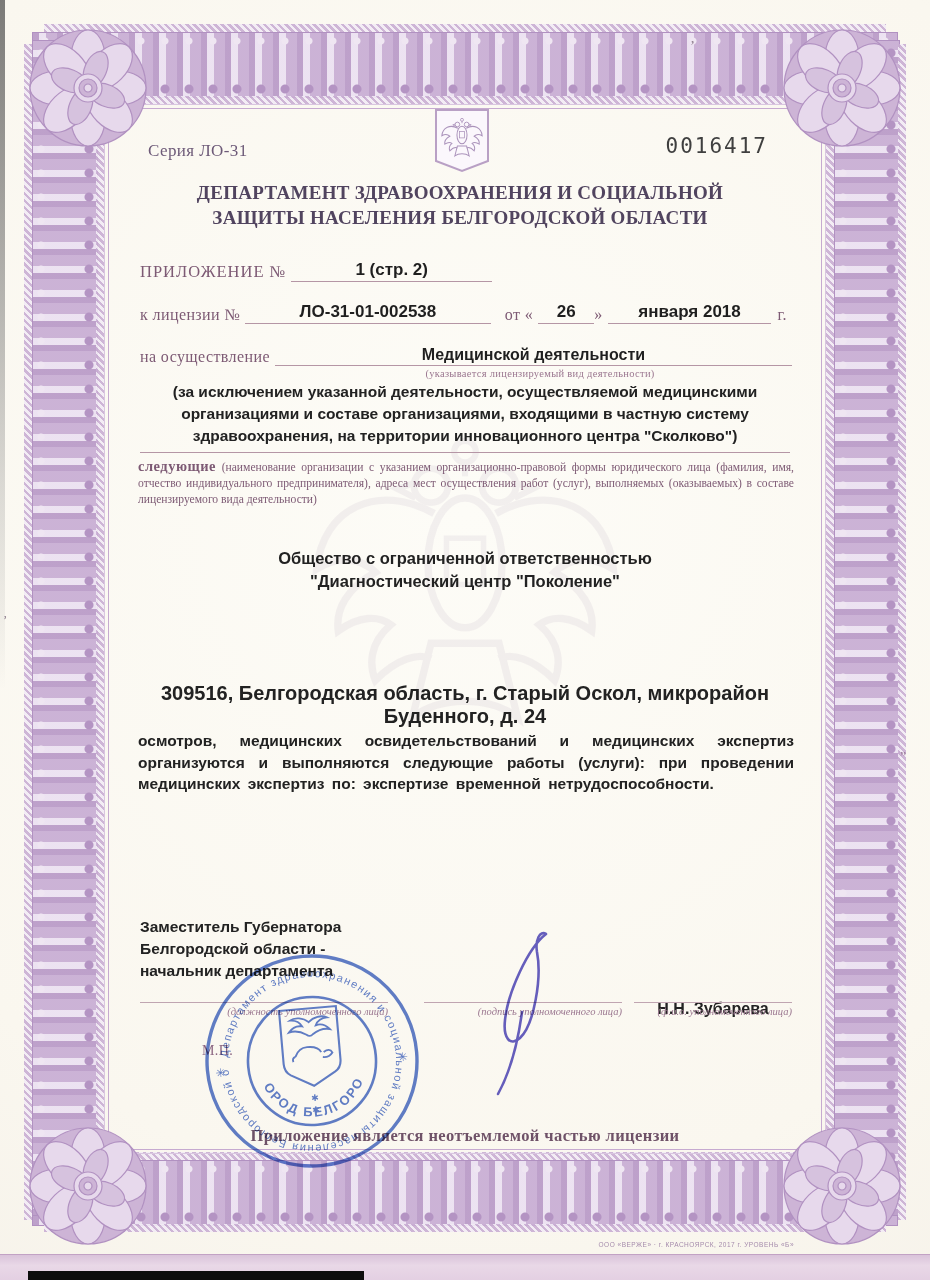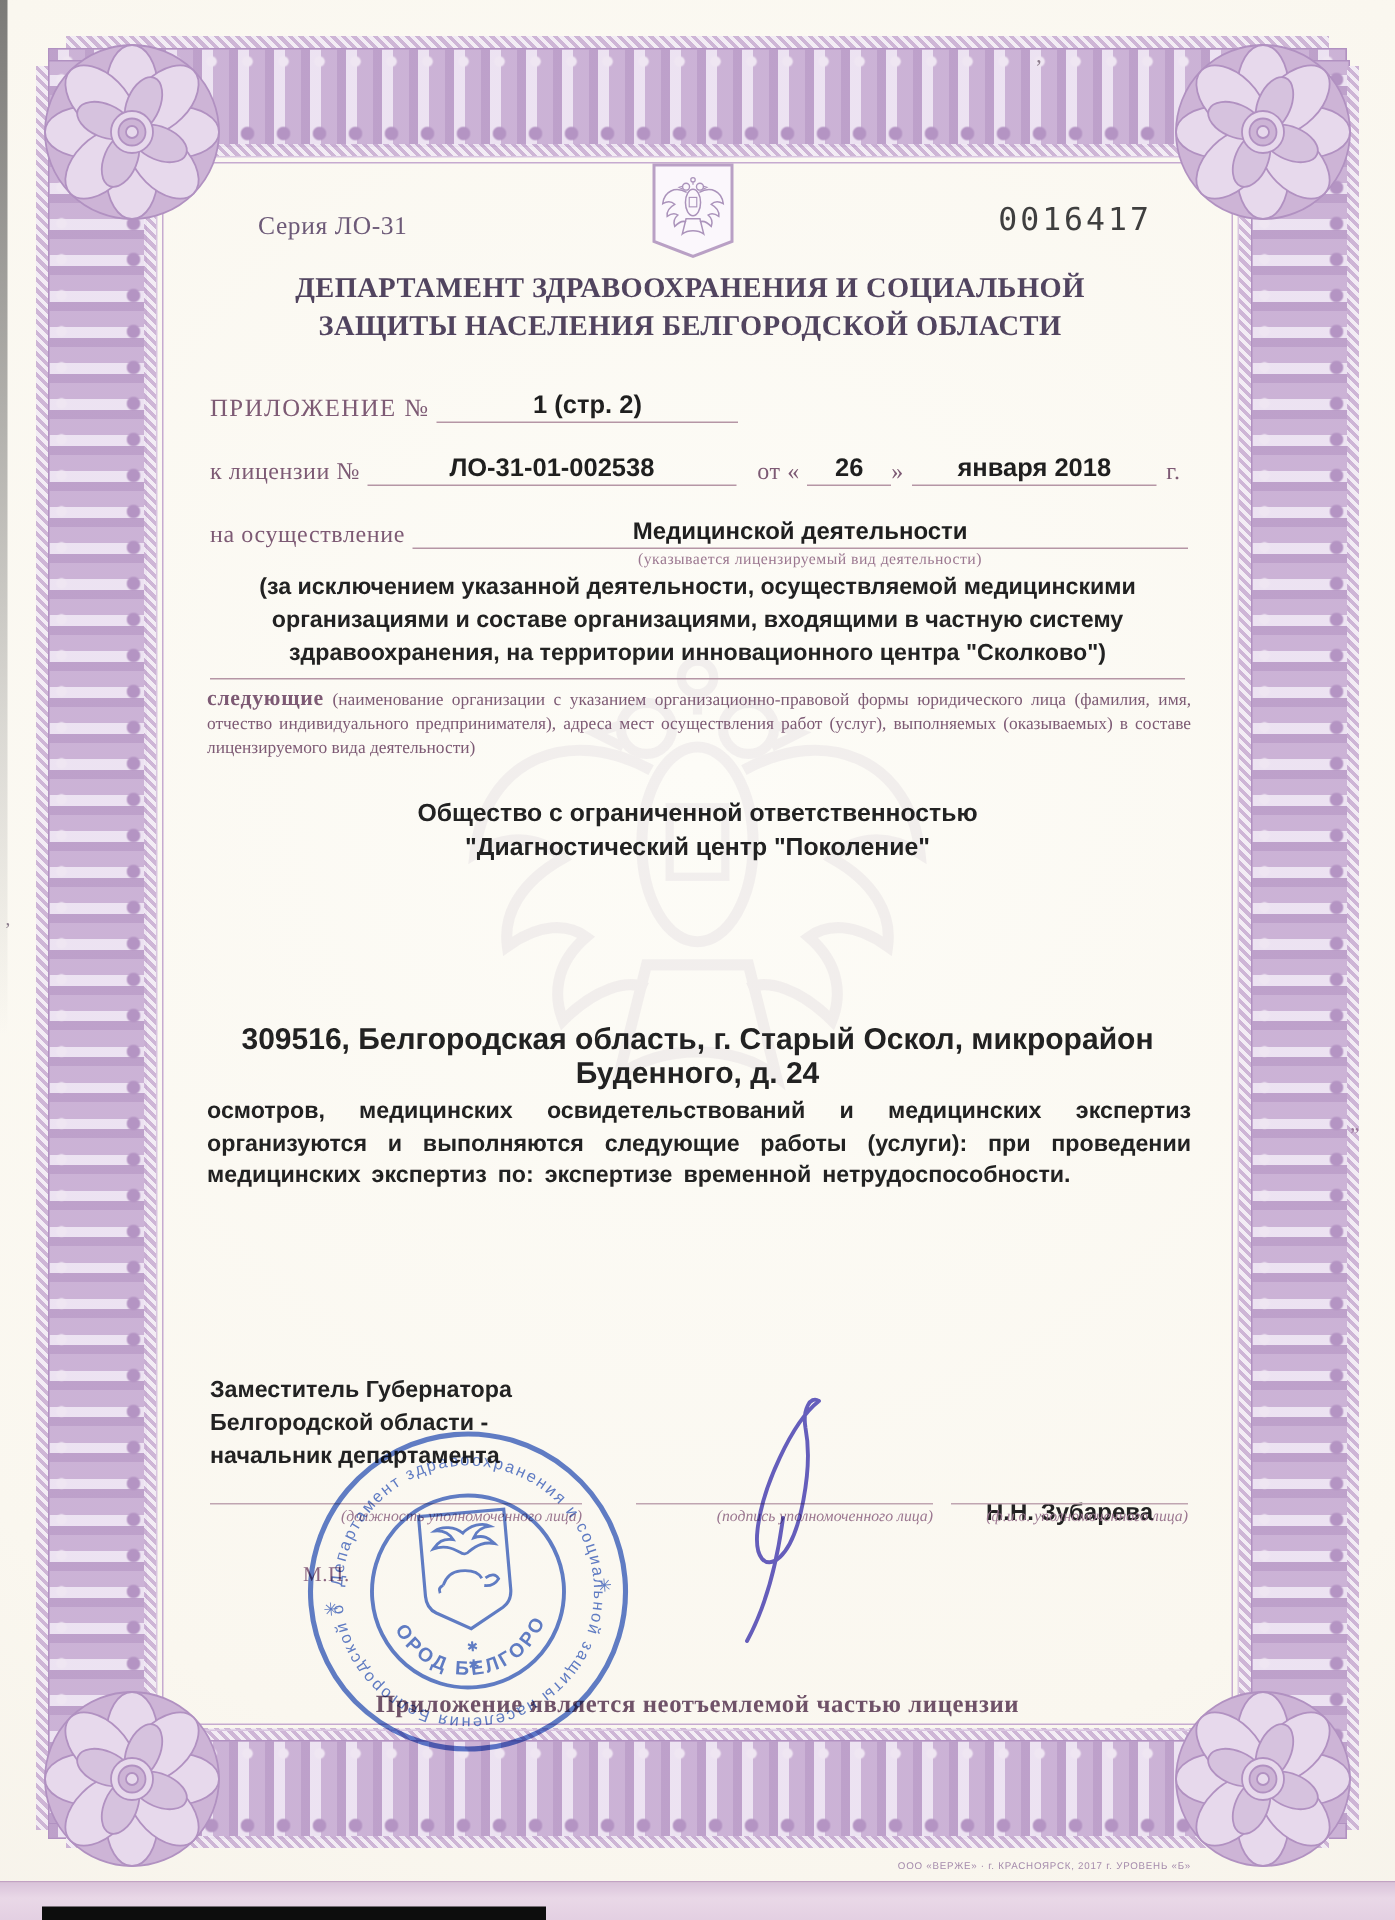--- a/index.html
+++ b/index.html
@@ -185,21 +185,21 @@
         <circle r="4" fill="#e7d9ec"></circle>
       </g>
     </svg>
 
   <svg class="watermark" style="left:310px;top:430px;width:310px;height:340px;" viewBox="-50 -55 100 110">
     <g stroke="#7e648e" fill="none">
         <use href="#eagle"></use>
       </g>
   </svg>
 
-  <div class="abs lbl" style="left:148px;top:141px;font-size:17px;color:#6d5a78;margin-left:24px;">Серия ЛО-31</div>
+  <div class="abs lbl" style="left:148px;top:141px;font-size:17px;color:#6d5a78;">Серия ЛО-31</div>
 
   <svg class="abs" style="left:432px;top:107px;width:60px;height:68px;" viewBox="0 0 60 68">
     <path d="M4,3 H56 V54 L30,64 L4,54 Z" fill="#fbf7fc" stroke="#b9a0c5" stroke-width="2"></path>
     <g transform="translate(30,33) scale(0.42)" stroke="#ab93bb" fill="none">
         <use href="#eagle"></use>
       </g>
   </svg>
 
   <div class="abs" style="left:632px;top:134px;width:136px;text-align:right;font-family:'DejaVu Sans Mono',monospace;font-size:21px;letter-spacing:2px;color:#3f3f3f;">0016417</div>
 
@@ -231,21 +231,21 @@
 
   <div class="abs blacktext" style="top:381px;left:134px;width:662px;text-align:center;font-size:15.5px;line-height:22px;">(за исключением указанной деятельности, осуществляемой медицинскими организациями и составе организациями, входящими в частную систему здравоохранения, на территории инновационного центра "Сколково")</div>
 
   <div class="abs" style="top:452px;left:140px;right:140px;border-top:1.2px solid #b596a5;"></div>
 
   <div class="abs" style="top:458px;left:138px;width:656px;text-align:justify;font-size:11.6px;line-height:16px;color:#7d5a74;">
     <b style="font-size:14.5px;letter-spacing:.5px;">следующие</b>
     <span>(наименование организации с указанием организационно-правовой формы юридического лица (фамилия, имя, отчество индивидуального предпринимателя), адреса мест осуществления работ (услуг), выполняемых (оказываемых)  в составе лицензируемого вида деятельности)</span>
   </div>
 
-  <div class="abs blacktext" style="top:531px;left:155px;width:620px;text-align:center;font-size:16.5px;line-height:23px;">
+  <div class="abs blacktext" style="top:547px;left:155px;width:620px;text-align:center;font-size:16.5px;line-height:23px;">
     <div>Общество с ограниченной ответственностью</div>
     <div>"Диагностический центр "Поколение"</div>
   </div>
 
   <div class="abs blacktext" style="top:682px;left:120px;width:690px;text-align:center;font-size:20px;">309516, Белгородская область, г. Старый Оскол, микрорайон Буденного, д. 24</div>
 
   <div class="abs blacktext" style="top:730px;left:138px;width:656px;text-align:justify;font-size:15.5px;line-height:21.5px;word-spacing:3px;">осмотров, медицинских освидетельствований и медицинских экспертиз организуются и выполняются следующие работы (услуги): при проведении медицинских экспертиз по: экспертизе временной нетрудоспособности.</div>
 
   <div class="abs blacktext" style="top:916px;left:140px;width:270px;font-size:15.5px;line-height:22px;">
     <div>Заместитель Губернатора</div>

